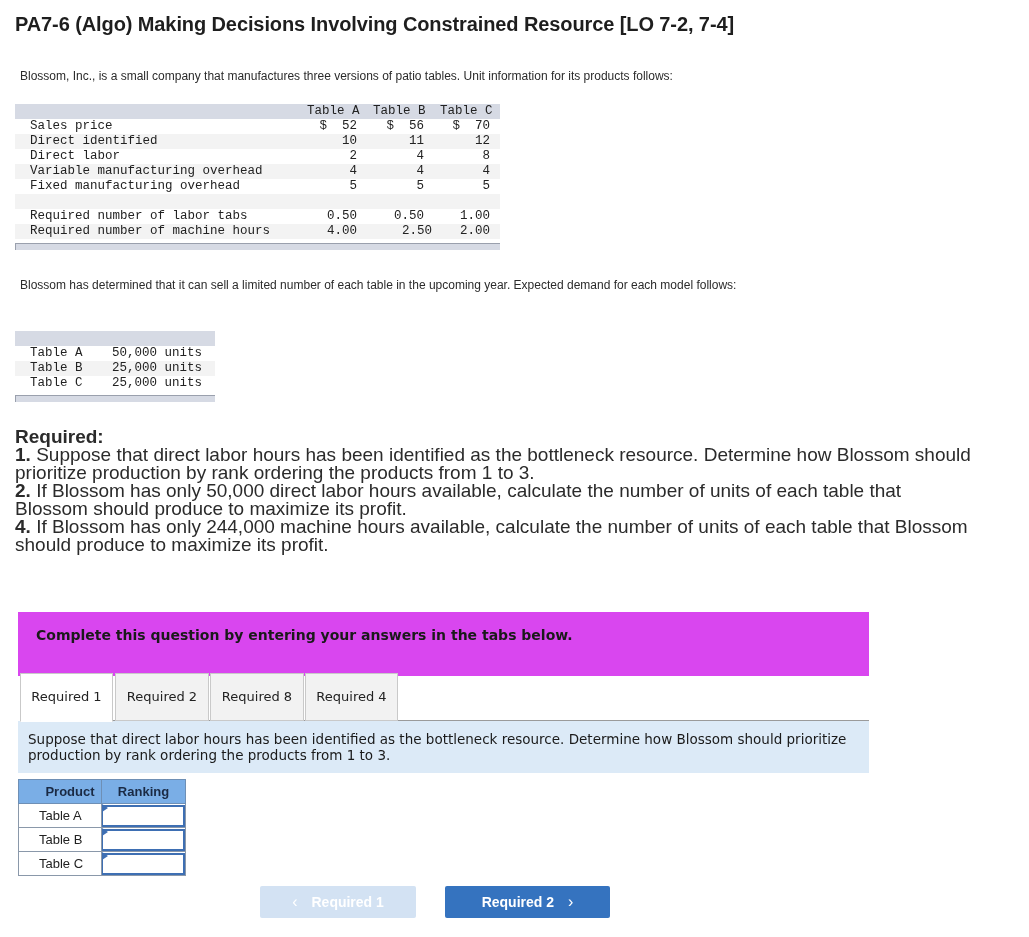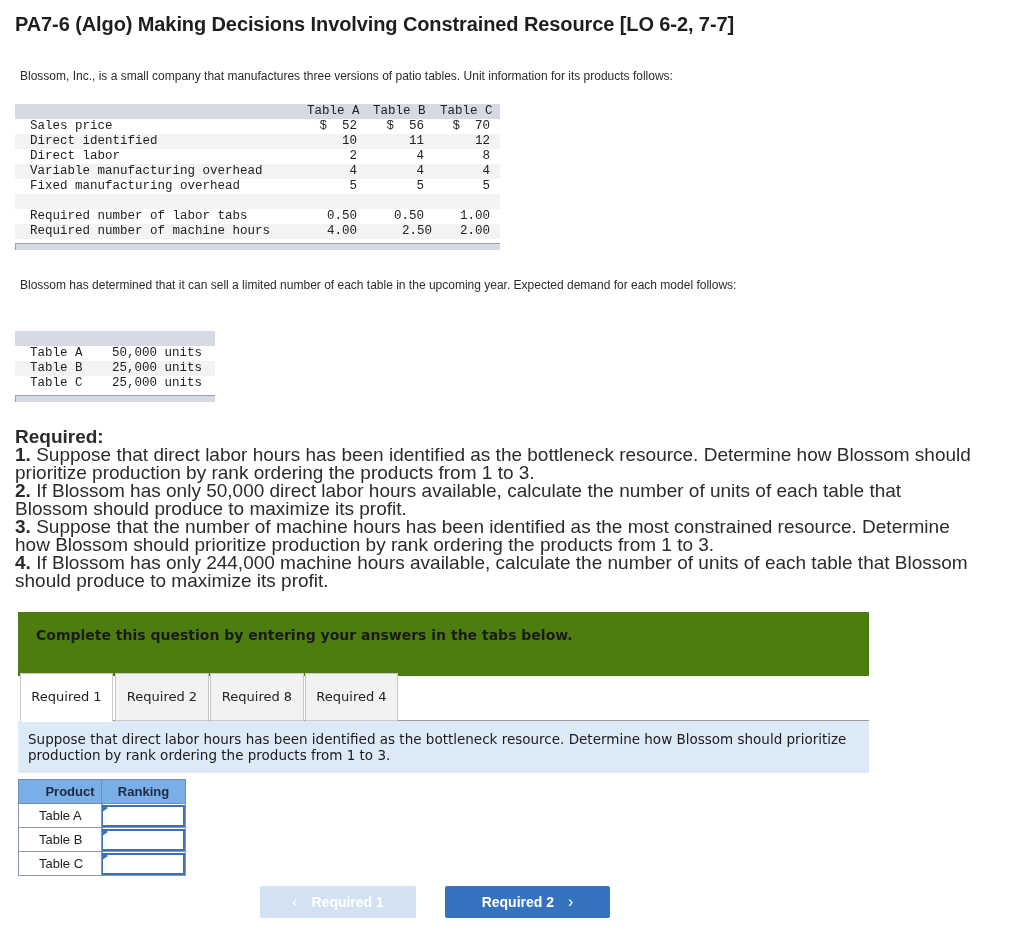--- a/index.html
+++ b/index.html
@@ -22,21 +22,21 @@
   .mono-table .lbl { left: 15px; }
   .mono-table .foot { height: 7px; background: #d6dae4; border-top: 1px solid #9aa0ad; border-left: 1px solid #9aa0ad; margin-top: 4px; }
 
   .t1 { top: 104px; width: 485px; }
   .t2 { top: 331px; width: 200px; }
 
   .required-block { position: absolute; left: 15px; top: 428px; width: 960px; font-size: 19px; line-height: 18px; color: #2b2b2b; }
   .required-block .req-head { font-weight: bold; }
   .required-block b { font-weight: bold; }
 
-  .instr-box { position: absolute; left: 18px; top: 612px; width: 851px; height: 64px; background: #4d7c0f; }
+  .instr-box { position: absolute; left: 18px; top: 612px; width: 851px; height: 64px; background: #d946ef; }
   .instr-box span { position: absolute; left: 18px; top: 15px; font-family: "DejaVu Sans", sans-serif; font-weight: bold; font-size: 14px; color: #1a1a1a; }
 
   .tabs { position: absolute; left: 20px; top: 673px; height: 48px; }
   .tab { position: absolute; top: 0; height: 48px; background: #f2f2f2; border: 1px solid #c9c9c9; font-family: "DejaVu Sans", sans-serif; font-size: 13px; color: #222; text-align: center; line-height: 46px; cursor: pointer; }
   .tab.active { background: #ffffff; border-bottom: 1px solid #ffffff; height: 49px; z-index: 2; }
   .tabs-line { position: absolute; left: 20px; top: 720px; width: 849px; height: 1px; background: #9a9a9a; }
 
   .prompt-box { position: absolute; left: 18px; top: 721px; width: 851px; height: 52px; background: #dceaf7; }
   .prompt-box span { position: absolute; left: 10px; top: 10px; width: 820px; font-family: "DejaVu Sans", sans-serif; font-size: 13.5px; line-height: 16px; color: #1a1a1a; }
 
@@ -51,21 +51,21 @@
   .nav-btn { position: absolute; top: 886px; height: 32px; border-radius: 2px; font-family: "Liberation Sans", sans-serif; font-weight: bold; font-size: 14px; text-align: center; line-height: 32px; cursor: pointer; }
   .nav-prev { left: 260px; width: 156px; background: #d3e2f3; color: #ffffff; }
   .nav-next { left: 445px; width: 165px; background: #3573bf; color: #ffffff; }
   .chev { display: inline-block; font-weight: normal; font-size: 16px; }
   .nav-prev .chev { margin-right: 14px; }
   .nav-next .chev { margin-left: 14px; }
 </style>
 </head>
 <body>
 
-<div class="title">PA7-6 (Algo) Making Decisions Involving Constrained Resource [LO 6-2, 7-7]</div>
+<div class="title">PA7-6 (Algo) Making Decisions Involving Constrained Resource [LO 7-2, 7-4]</div>
 
 <div class="para p1">Blossom, Inc., is a small company that manufactures three versions of patio tables. Unit information for its products follows:</div>
 
 <div class="mono-table t1">
   <div class="hdr">
     <span style="left:292px">Table A</span>
     <span style="left:358px">Table B</span>
     <span style="left:425px">Table C</span>
   </div>
   <div class="row">
@@ -130,21 +130,20 @@
     <span class="cell lbl">Table C</span>
     <span class="cell" style="left:97px">25,000 units</span>
   </div>
   <div class="foot"></div>
 </div>
 
 <div class="required-block">
   <div class="req-head">Required:</div>
   <div><b>1.</b><span> Suppose that direct labor hours has been identified as the bottleneck resource. Determine how Blossom should prioritize production by rank ordering the products from 1 to 3.</span></div>
   <div><b>2.</b><span> If Blossom has only 50,000 direct labor hours available, calculate the number of units of each table that Blossom should produce to maximize its profit.</span></div>
-  <div><b>3.</b><span> Suppose that the number of machine hours has been identified as the most constrained resource. Determine how Blossom should prioritize production by rank ordering the products from 1 to 3.</span></div>
   <div><b>4.</b><span> If Blossom has only 244,000 machine hours available, calculate the number of units of each table that Blossom should produce to maximize its profit.</span></div>
 </div>
 
 <div class="instr-box">
   <span>Complete this question by entering your answers in the tabs below.</span>
 </div>
 
 <div class="tabs-line"></div>
 <div class="tabs">
   <div class="tab active" style="left:0;width:93px">Required 1</div>

